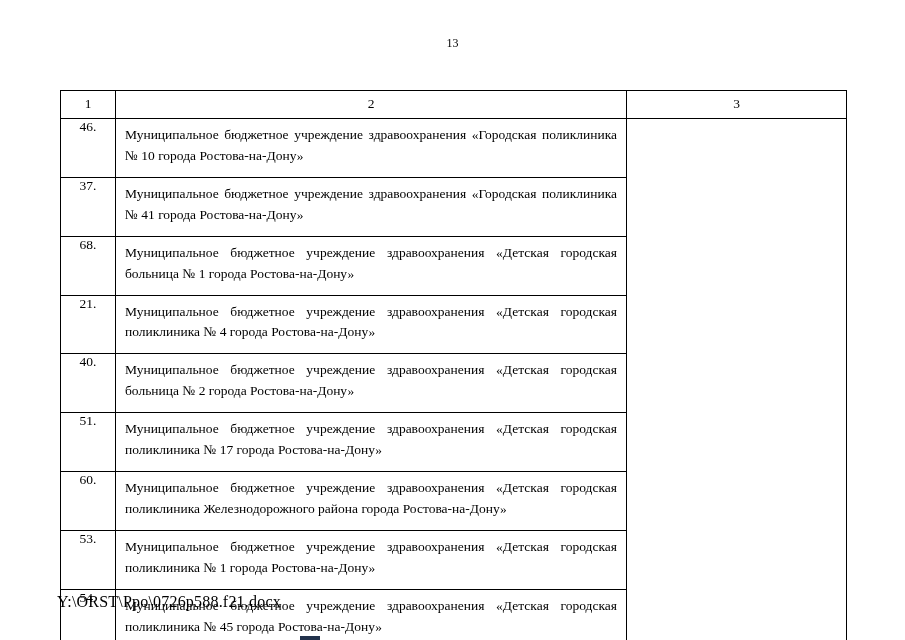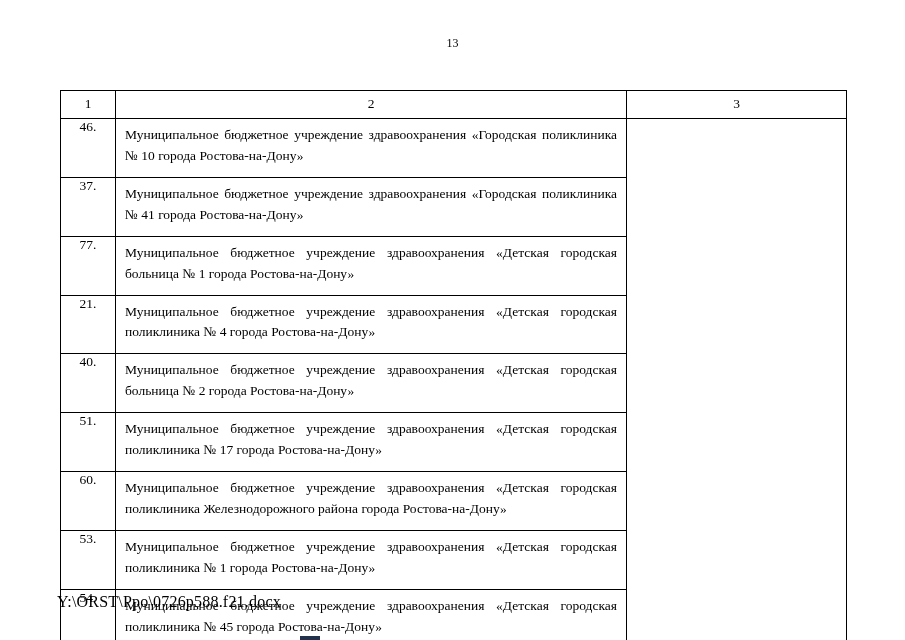--- a/index.html
+++ b/index.html
@@ -96,21 +96,21 @@
     <tr>
       <td class="cell-num">46.</td>
       <td class="cell-text">Муниципальное бюджетное учреждение здравоохранения «Городская поликлиника № 10 города Ростова-на-Дону»</td>
       <td class="cell-merged" rowspan="10"></td>
     </tr>
     <tr>
       <td class="cell-num">37.</td>
       <td class="cell-text">Муниципальное бюджетное учреждение здравоохранения «Городская поликлиника № 41 города Ростова-на-Дону»</td>
     </tr>
     <tr>
-      <td class="cell-num">77.</td>
+      <td class="cell-num">68.</td>
       <td class="cell-text">Муниципальное бюджетное учреждение здравоохранения «Детская городская больница № 1 города Ростова-на-Дону»</td>
     </tr>
     <tr>
       <td class="cell-num">21.</td>
       <td class="cell-text">Муниципальное бюджетное учреждение здравоохранения «Детская городская поликлиника № 4 города Ростова-на-Дону»</td>
     </tr>
     <tr>
       <td class="cell-num">40.</td>
       <td class="cell-text">Муниципальное бюджетное учреждение здравоохранения «Детская городская больница № 2 города Ростова-на-Дону»</td>
     </tr>

